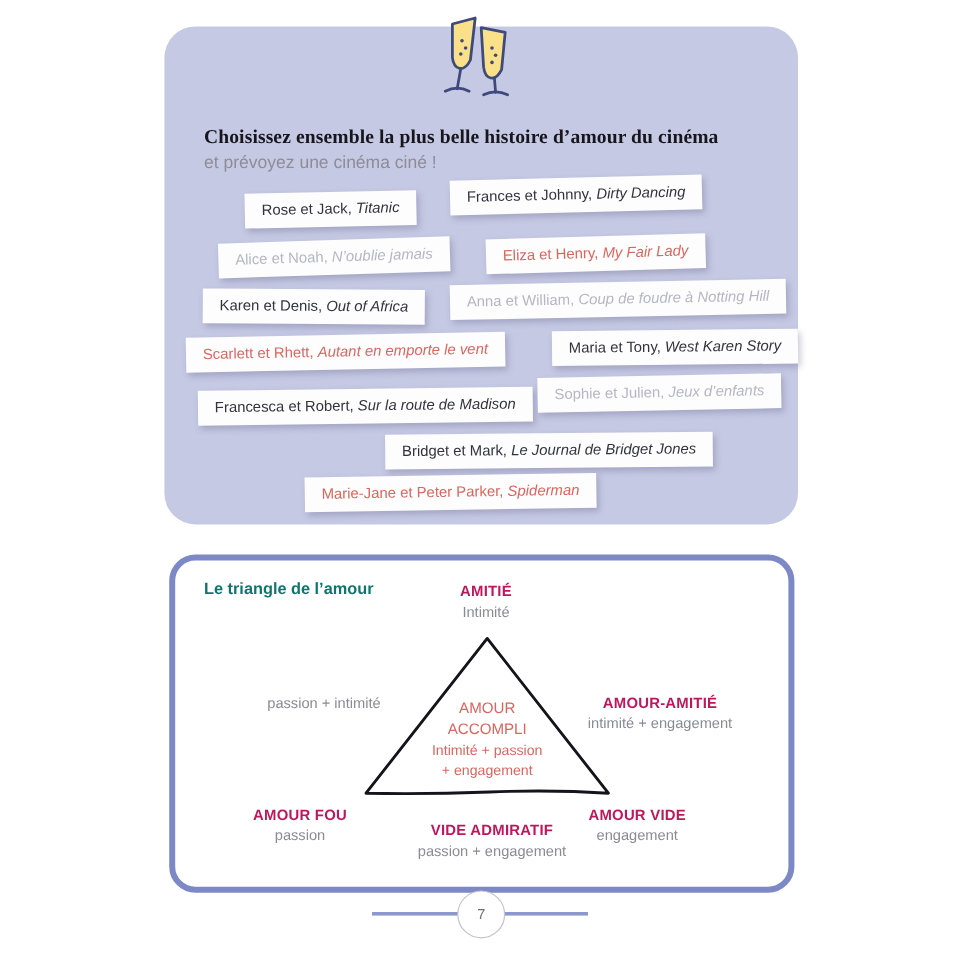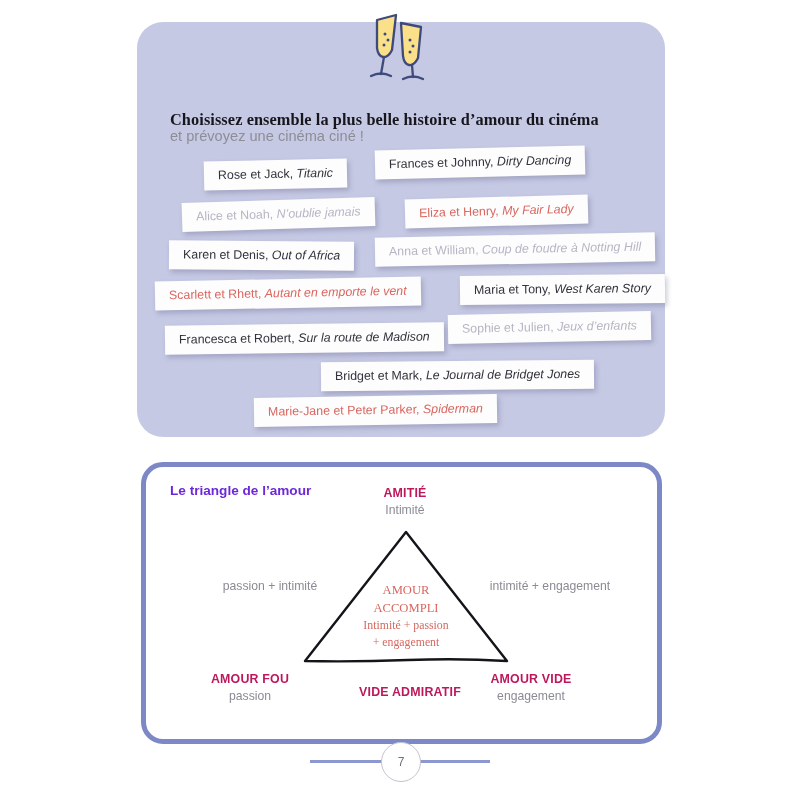--- a/index.html
+++ b/index.html
@@ -40,21 +40,20 @@
   #panel-heading {
     position: absolute;
     left: 170px;
     top: 104px;
     width: 470px;
     font-family: "Liberation Serif", serif;
     font-weight: bold;
     font-size: 16.3px;
     color: #16161c;
     letter-spacing: 0.1px;
-    margin-top: 6px;
   }
   #panel-subheading {
     position: absolute;
     left: 170px;
     top: 128px;
     width: 470px;
     font-size: 14.6px;
     color: #8d8d97;
   }
 
@@ -86,21 +85,21 @@
     border-radius: 22px;
     background: #ffffff;
     box-sizing: border-box;
   }
   #triangle-box-title {
     position: absolute;
     left: 170px;
     top: 483px;
     font-size: 13.6px;
     font-weight: bold;
-    color: #6d28d9;
+    color: #0f766e;
   }
 
   
   #love-triangle-svg {
     position: absolute;
     left: 300px;
     top: 528px;
     width: 212px;
     height: 140px;
   }
@@ -134,21 +133,20 @@
   
   #label-accompli {
     position: absolute;
     left: 336px;
     top: 582px;
     width: 140px;
     text-align: center;
     color: #d9675f;
     font-size: 11.8px;
     line-height: 1.4;
-    font-family: Liberation Serif, serif;
   }
   #label-accompli .big {
     display: block;
     font-size: 12.6px;
   }
 
   
   #page-footer {
     position: absolute;
     left: 0;
@@ -282,30 +280,32 @@
 <div class="tri-label" id="label-amitie">
   <span class="t-title">AMITIÉ</span>
   <span class="t-sub">Intimité</span>
 </div>
 
 <div class="tri-label" id="label-romantique">
   <span class="t-sub">passion + intimité</span>
 </div>
 
 <div class="tri-label" id="label-amour-amitie">
+  <span class="t-title">AMOUR-AMITIÉ</span>
   <span class="t-sub">intimité + engagement</span>
 </div>
 
 <div class="tri-label" id="label-fou">
   <span class="t-title">AMOUR FOU</span>
   <span class="t-sub">passion</span>
 </div>
 
 <div class="tri-label" id="label-admiratif">
   <span class="t-title">VIDE ADMIRATIF</span>
+  <span class="t-sub">passion + engagement</span>
 </div>
 
 <div class="tri-label" id="label-vide">
   <span class="t-title">AMOUR VIDE</span>
   <span class="t-sub">engagement</span>
 </div>
 
 <div id="label-accompli">
   <span class="big">AMOUR</span>
   <span class="big">ACCOMPLI</span>

